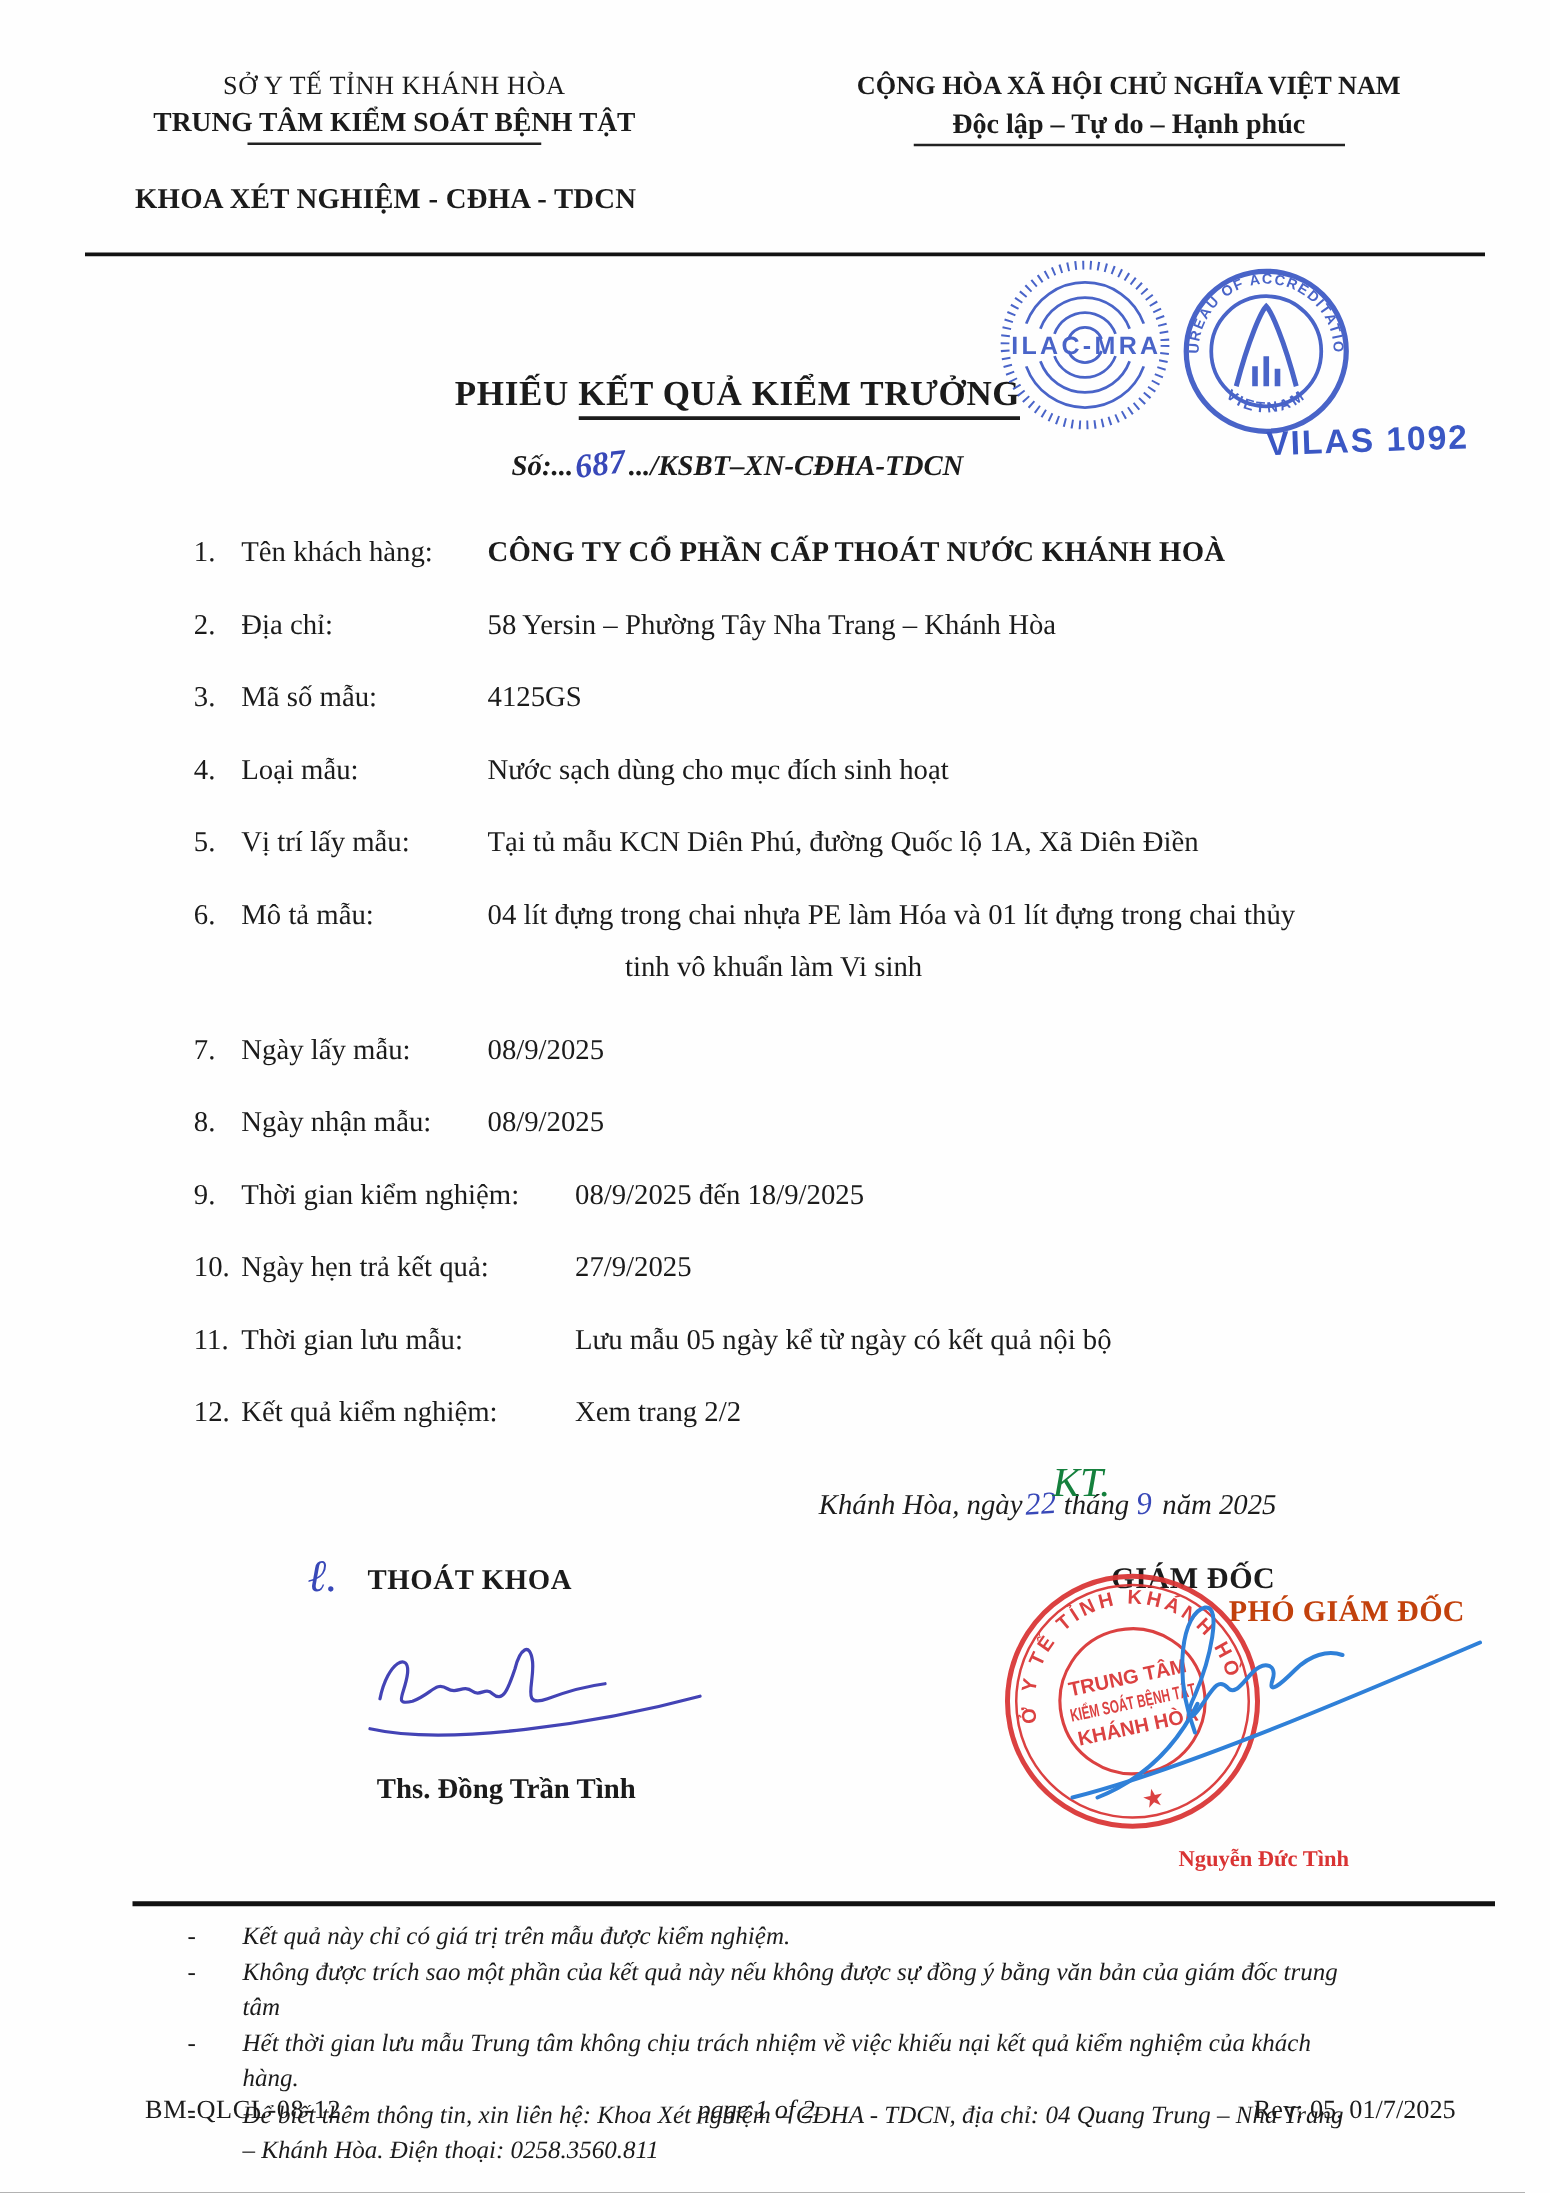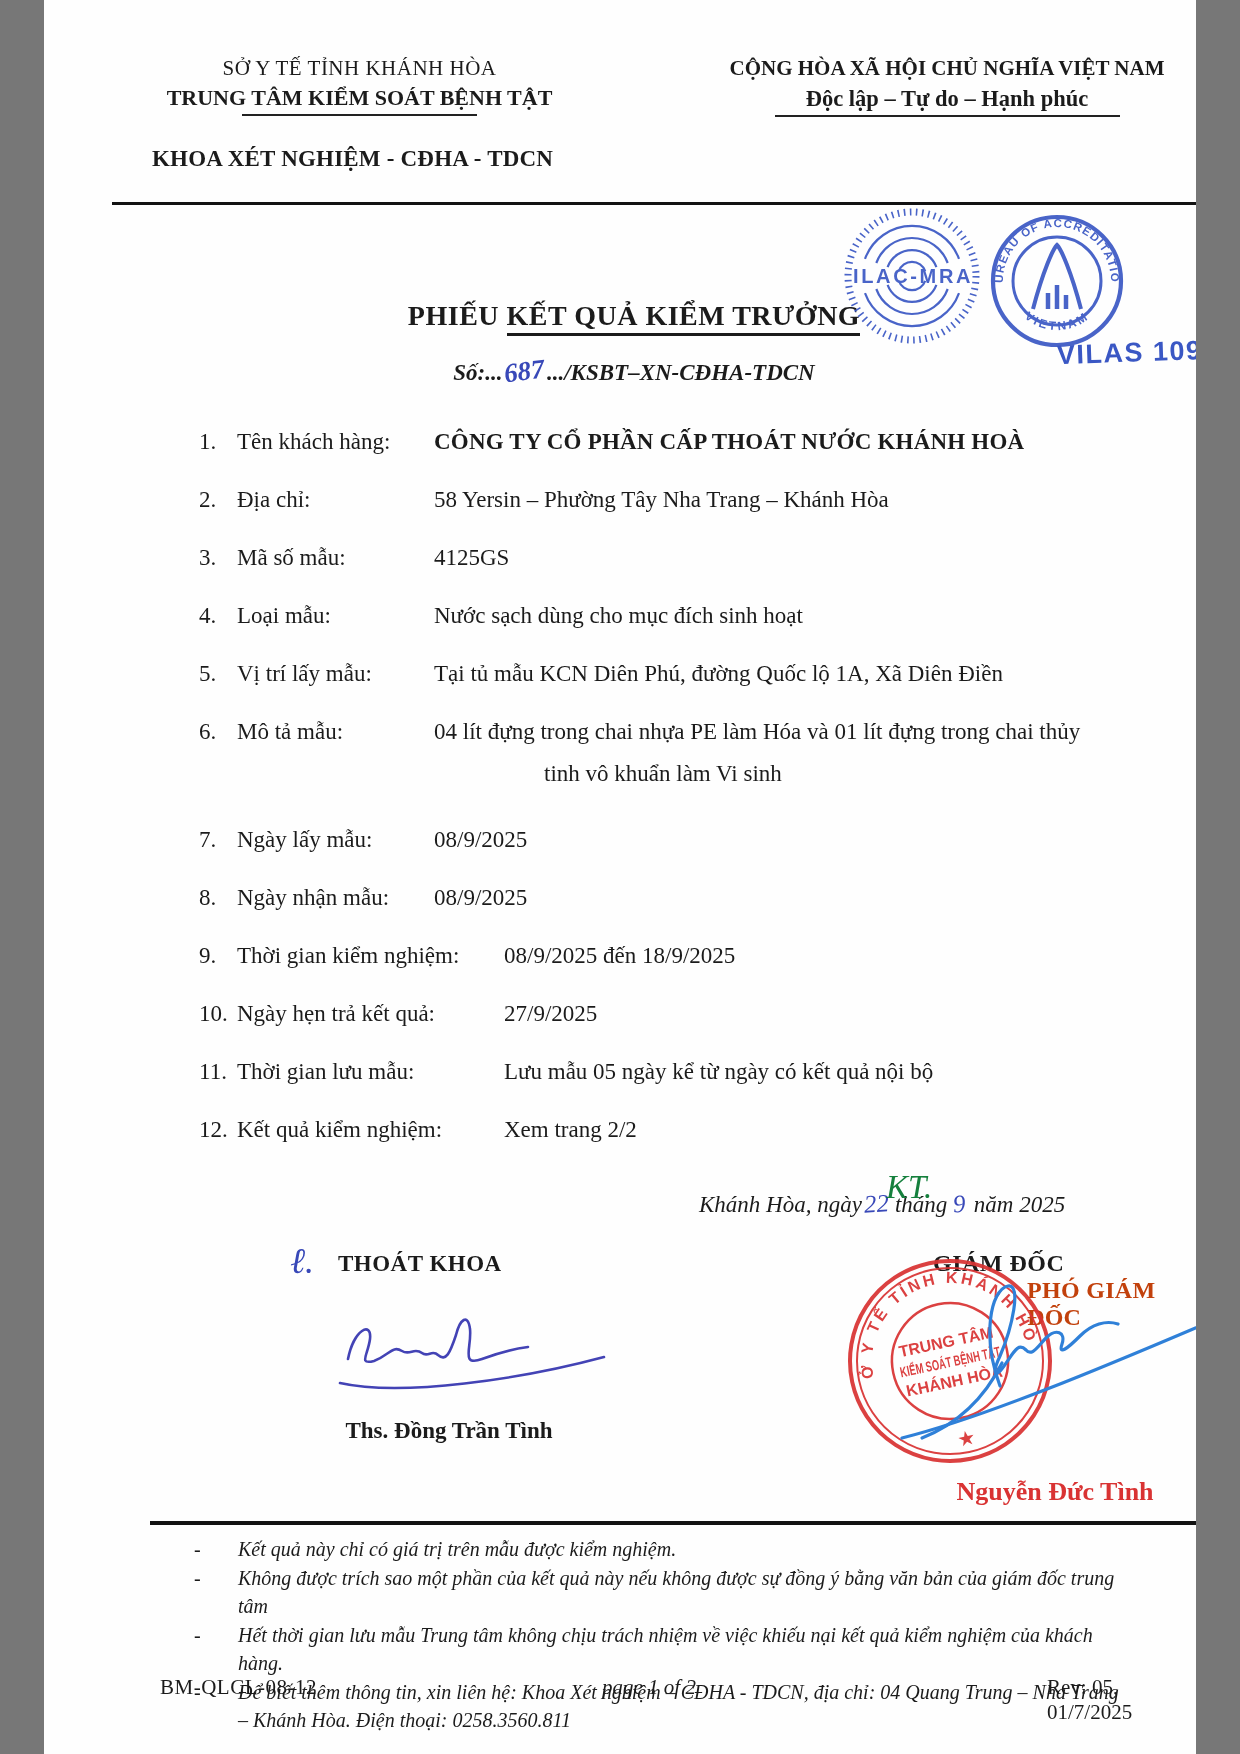--- a/index.html
+++ b/index.html
@@ -1,17 +1,17 @@
 <!DOCTYPE html>
 <html><head>
 <meta charset="utf-8">
 <style>
   html,body{margin:0;padding:0;background:#777;}
   .page{
-    position:relative;width:1152px;height:1754px;margin:0 auto;
+    position:relative;width:1240px;height:1754px;margin:0 auto;
     background:#fefefe;overflow:hidden;
     font-family:"Liberation Serif","DejaVu Serif",serif;color:#1b1b1b;
   }
   .abs{position:absolute;}
   
   .hdr-left{left:88px;top:56px;width:455px;text-align:center;}
   .hdr-left .l1{font-size:21px;letter-spacing:.5px;}
   .hdr-left .l2{font-size:22px;font-weight:bold;margin-top:4px;}
   .hdr-left .ul{width:235px;border-top:2px solid #222;margin:3px auto 0;}
   .hdr-dept{left:108px;top:146px;font-size:23px;font-weight:bold;letter-spacing:.2px;}
@@ -49,21 +49,21 @@
   
   .sig-hand-l{left:246px;top:1240px;font-size:36px;color:#3848b8;font-style:italic;}
   .sig-title-l{left:294px;top:1251px;font-size:23px;font-weight:bold;letter-spacing:.5px;}
   .sig-svg-l{left:288px;top:1295px;width:285px;height:115px;}
   .sig-name-l{left:280px;top:1418px;width:250px;text-align:center;font-size:23px;font-weight:bold;}
   .sig-hand-r{left:842px;top:1169px;font-size:33px;color:#15803d;font-style:italic;}
   .sig-title-r{left:889px;top:1250px;font-size:24px;font-weight:bold;letter-spacing:.5px;}
   .sig-deputy{left:983px;top:1277px;font-size:24px;font-weight:bold;color:#c2410c;letter-spacing:.3px;}
   .stamp-red{left:799px;top:1254px;width:214px;height:214px;opacity:.93;}
   .sig-svg-r{left:838px;top:1268px;width:352px;height:178px;}
-  .sig-name-r{left:896px;top:1477px;width:230px;text-align:center;font-size:26px;font-weight:bold;color:#d93333;}
+  .sig-name-r{left:896px;top:1477px;width:230px;text-align:center;font-size:18px;font-weight:bold;color:#d93333;}
   
   .foot-rule{left:106px;top:1521px;width:1090px;border-top:4px solid #121212;}
   .notes{left:150px;top:1535px;width:925px;font-size:20px;font-style:italic;}
   .note{display:flex;line-height:28.5px;}
   .note .dash{flex:0 0 44px;}
   .note .txt{flex:1 1 auto;}
   .foot-left{left:116px;top:1675px;font-size:21px;letter-spacing:.5px;}
   .foot-center{left:558px;top:1675px;font-size:21px;font-style:italic;}
   .foot-right{left:1003px;top:1675px;font-size:21px;}
   svg text{font-family:"Liberation Sans",sans-serif;}

